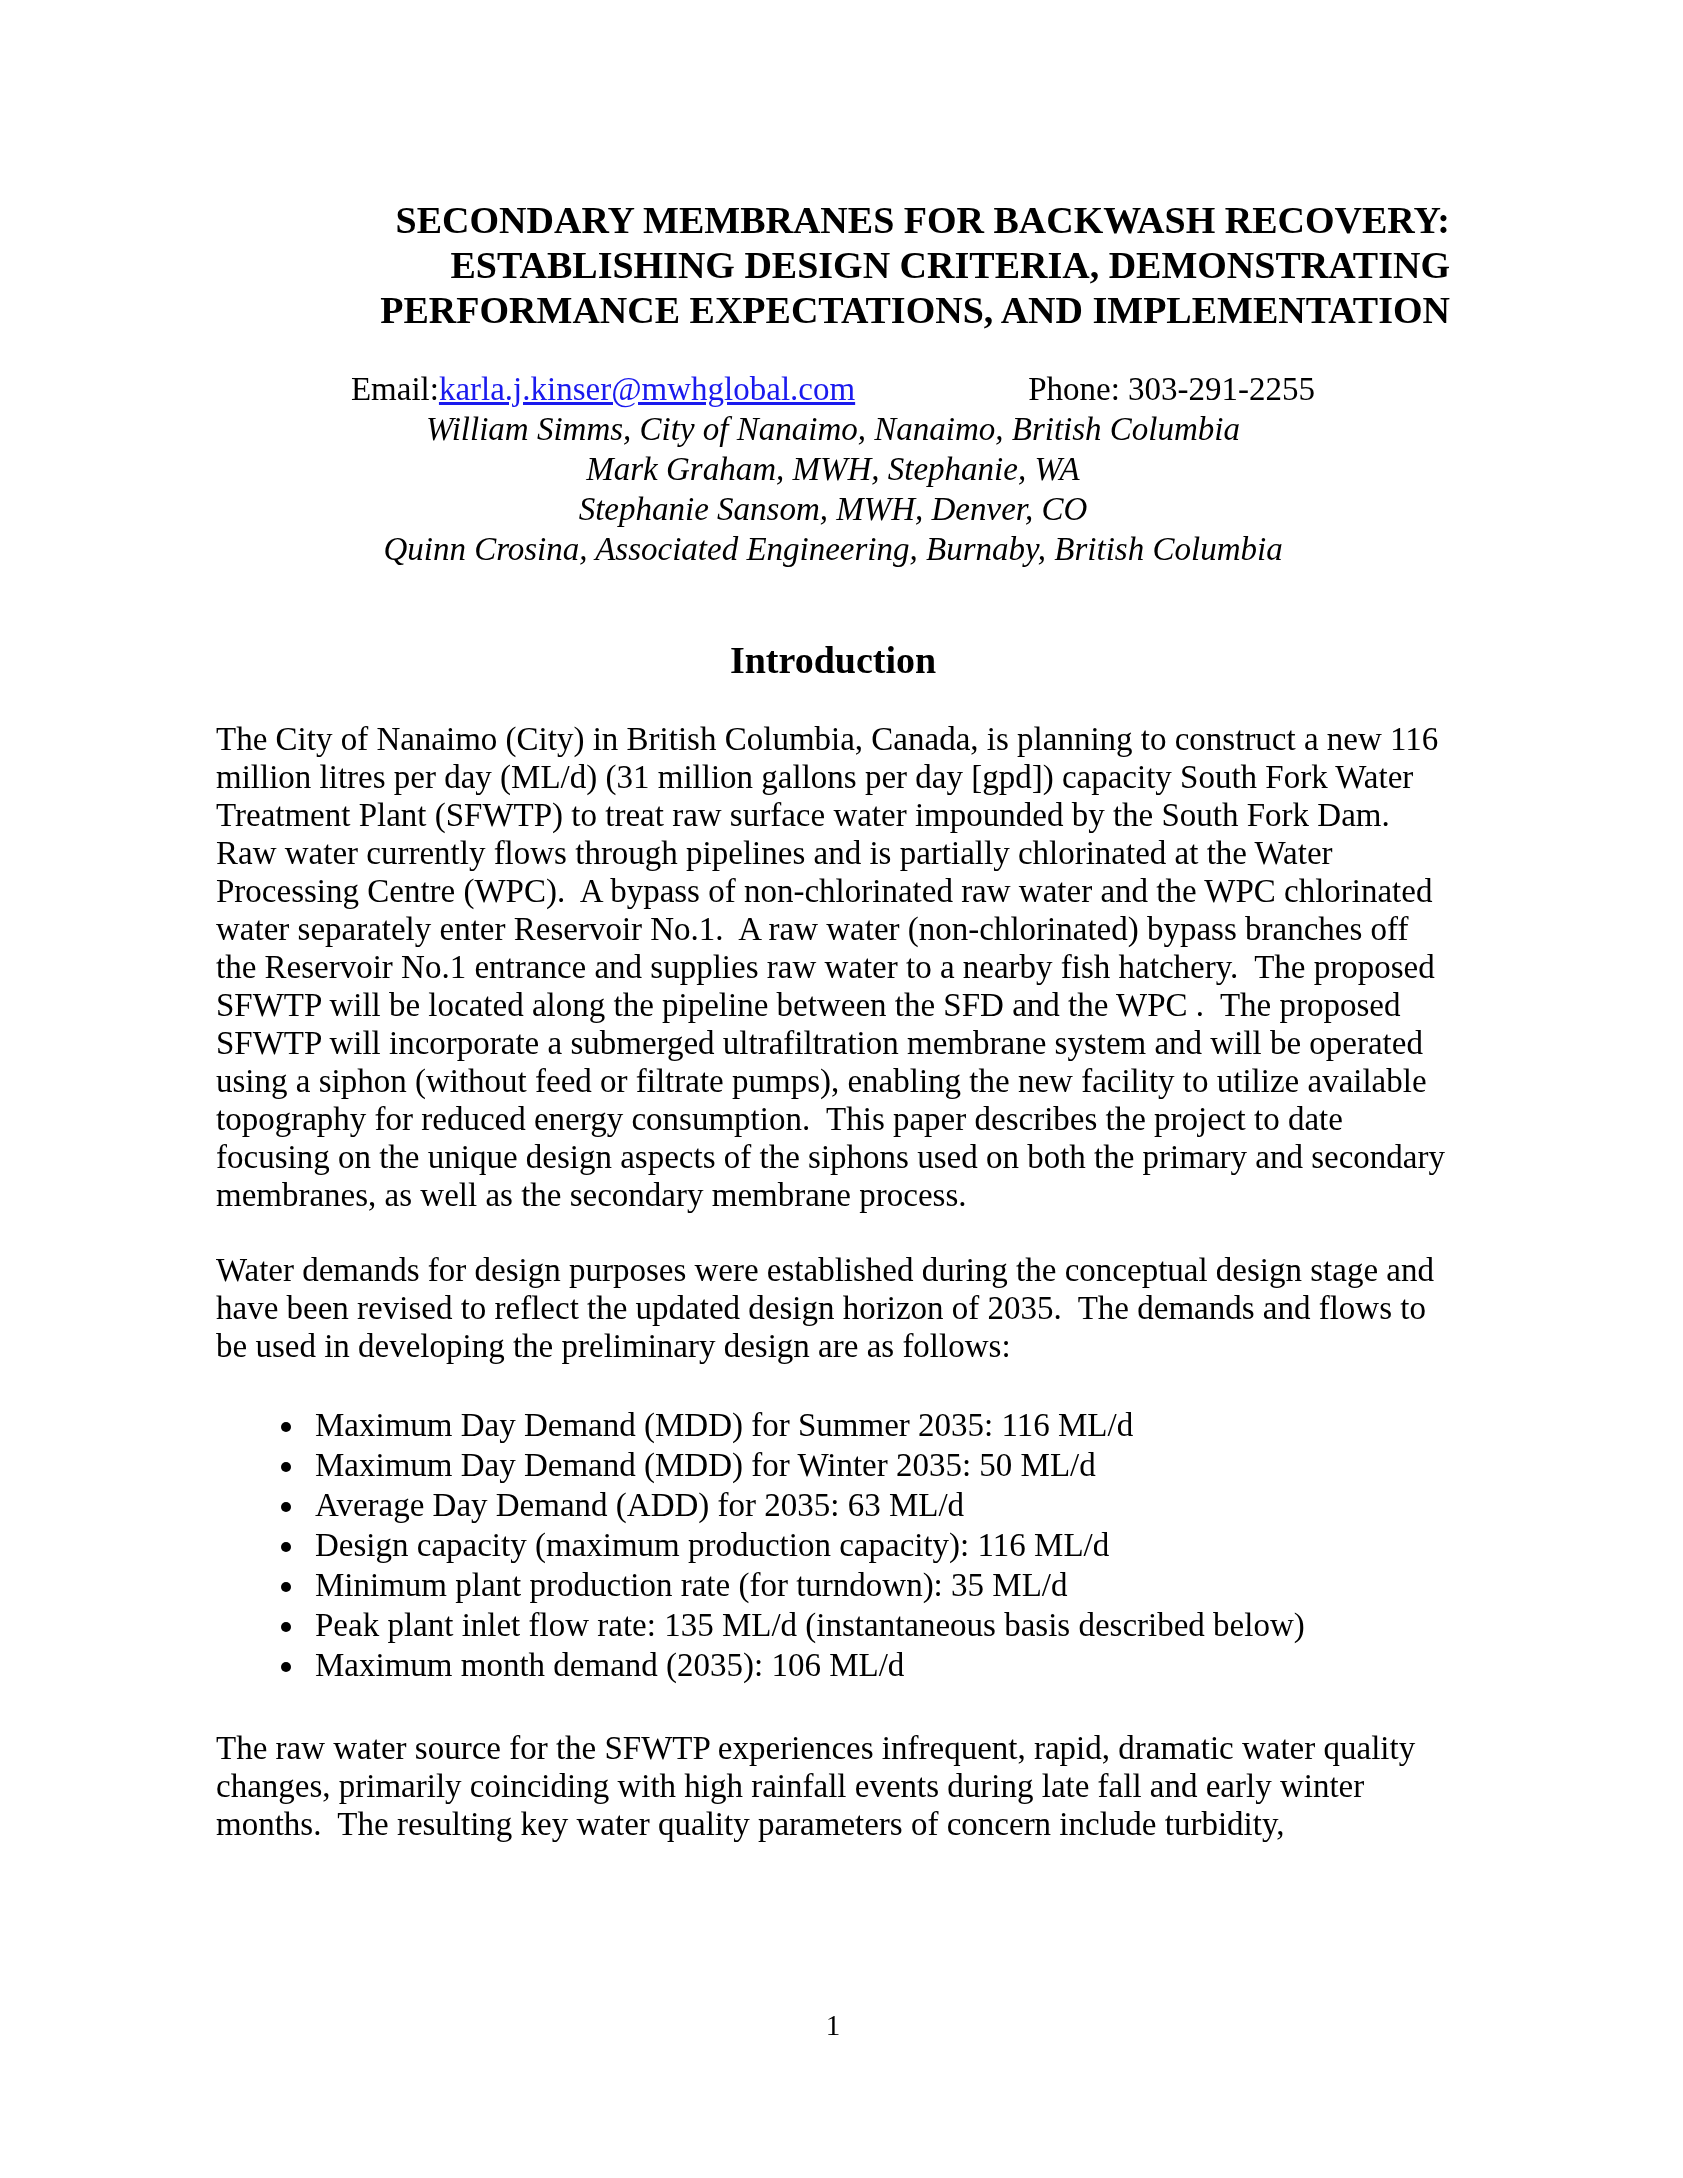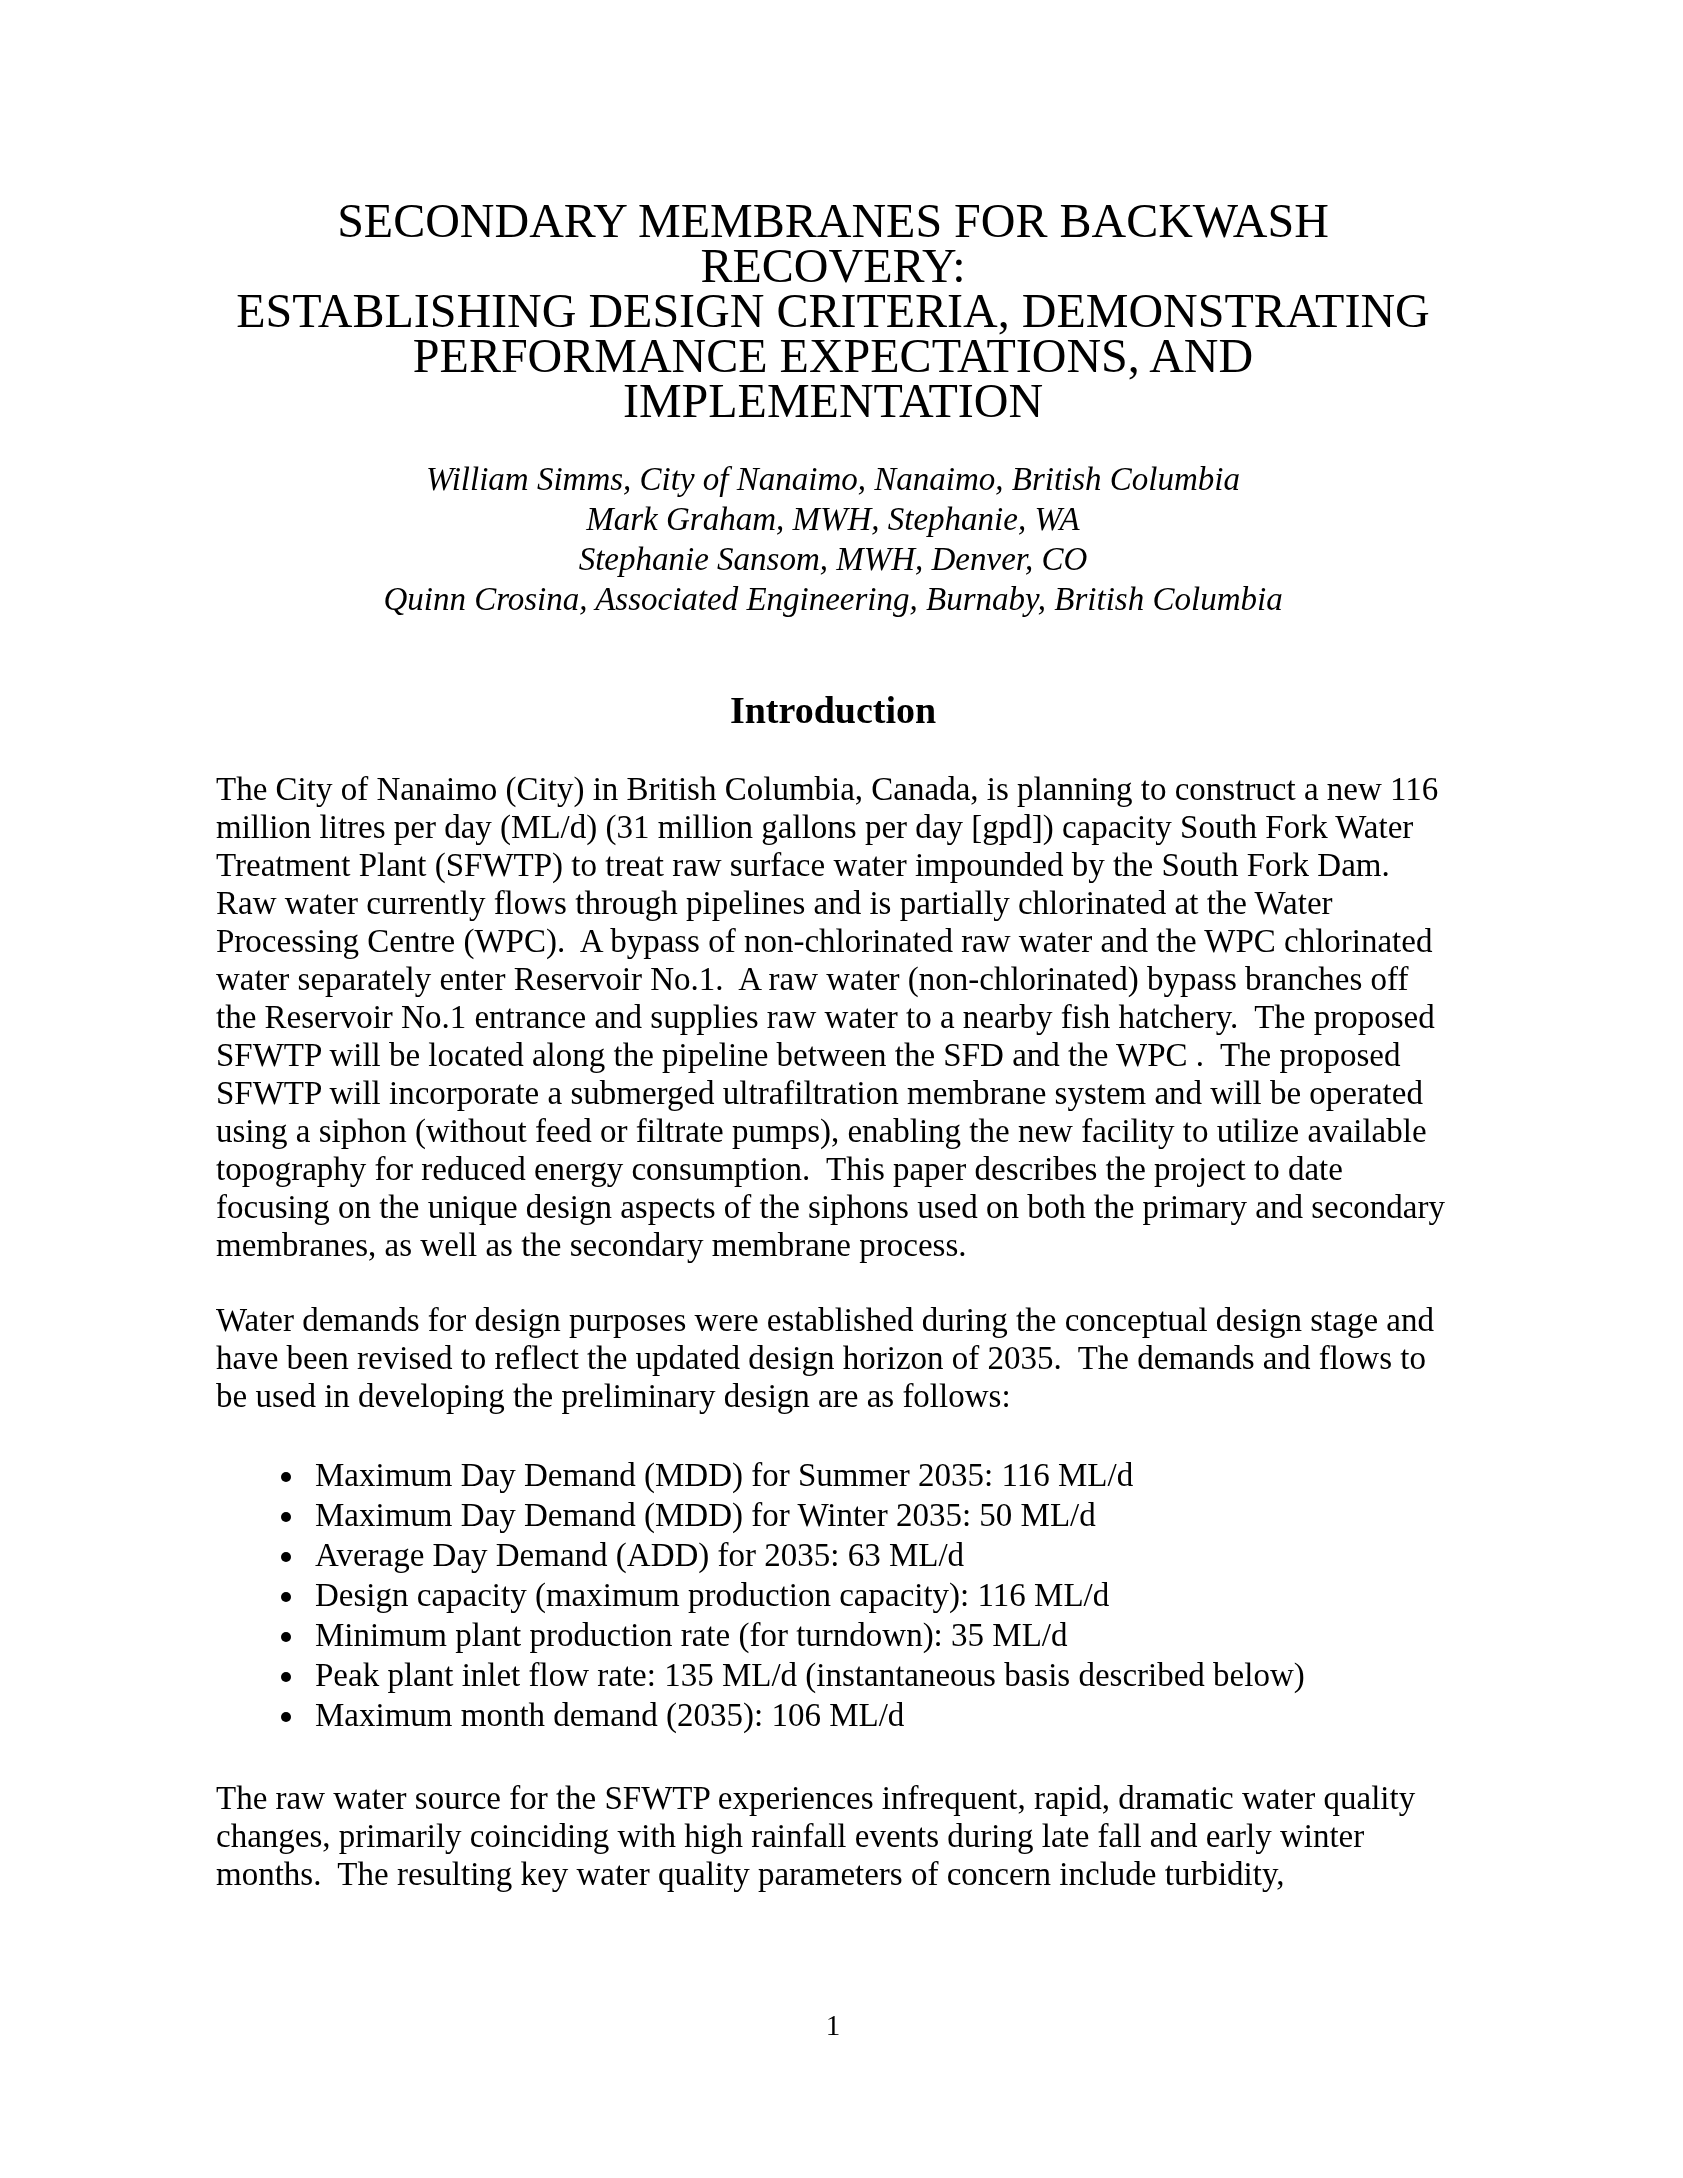--- a/index.html
+++ b/index.html
@@ -13,24 +13,24 @@
     overflow: hidden;
   }
   .content {
     position: absolute;
     left: 216px;
     top: 0;
     width: 1234px;
   }
   .doc-title {
     margin: 198px 0 0 0;
-    font-size: 48px;
-    font-weight: normal;
+    font-size: 38px;
+    font-weight: bold;
     line-height: 45px;
-    text-align: center;
+    text-align: right;
     white-space: pre-line;
   }
   .authors {
     margin-top: 36px;
     font-size: 33px;
     line-height: 40px;
     text-align: center;
   }
   .author-line { font-style: italic; }
   .contact-line {
@@ -83,20 +83,26 @@
 <body>
 
 <div class="page">
   <div class="content">
 
     <h1 class="doc-title">SECONDARY MEMBRANES FOR BACKWASH RECOVERY:
 ESTABLISHING DESIGN CRITERIA, DEMONSTRATING
 PERFORMANCE EXPECTATIONS, AND IMPLEMENTATION</h1>
 
     <div class="authors">
+      <div class="contact-line">
+        <span>Email: </span>
+        <a class="email-link">karla.j.kinser@mwhglobal.com</a>
+        <span class="contact-spacer"></span>
+        <span>Phone: 303-291-2255</span>
+      </div>
       <div class="author-line">William Simms, City of Nanaimo, Nanaimo, British Columbia</div>
       <div class="author-line">Mark Graham, MWH, Stephanie, WA</div>
       <div class="author-line">Stephanie Sansom, MWH, Denver, CO</div>
       <div class="author-line">Quinn Crosina, Associated Engineering, Burnaby, British Columbia</div>
     </div>
 
     <h2 class="section-heading heading-intro">Introduction</h2>
 
     <p class="body-par par-intro">The City of Nanaimo (City) in British Columbia, Canada, is planning to construct a new 116 million litres per day (ML/d) (31 million gallons per day [gpd]) capacity South Fork Water Treatment Plant (SFWTP) to treat raw surface water impounded by the South Fork Dam.  Raw water currently flows through pipelines and is partially chlorinated at the Water Processing Centre (WPC).  A bypass of non-chlorinated raw water and the WPC chlorinated water separately enter Reservoir No.1.  A raw water (non-chlorinated) bypass branches off the Reservoir No.1 entrance and supplies raw water to a nearby fish hatchery.  The proposed SFWTP will be located along the pipeline between the SFD and the WPC .  The proposed SFWTP will incorporate a submerged ultrafiltration membrane system and will be operated using a siphon (without feed or filtrate pumps), enabling the new facility to utilize available topography for reduced energy consumption.  This paper describes the project to date focusing on the unique design aspects of the siphons used on both the primary and secondary membranes, as well as the secondary membrane process.</p>
 

